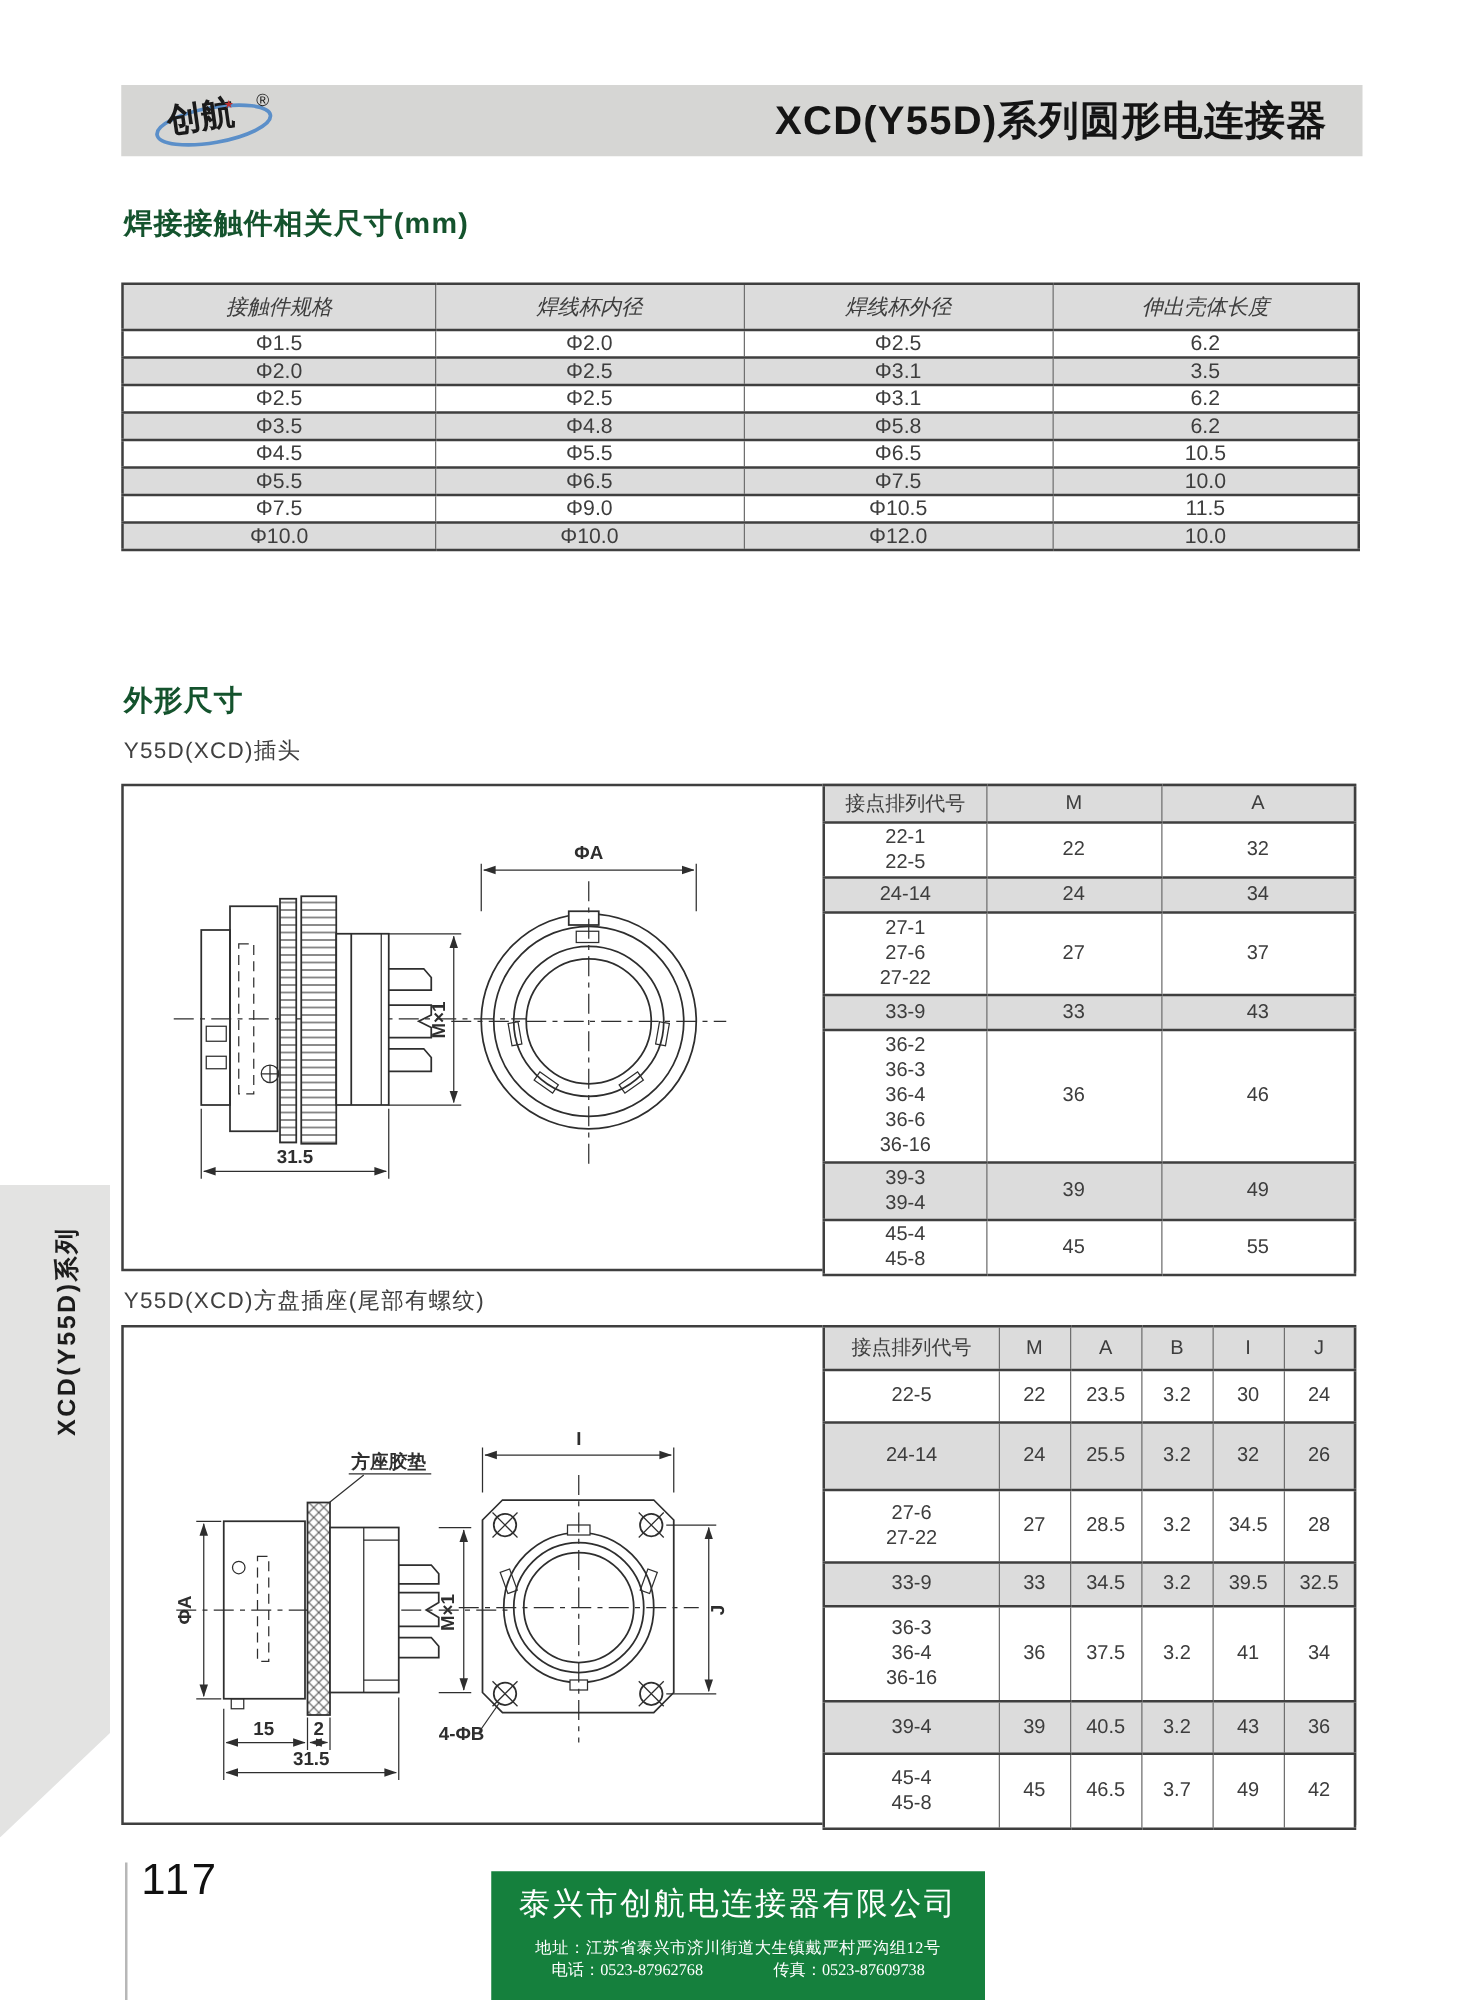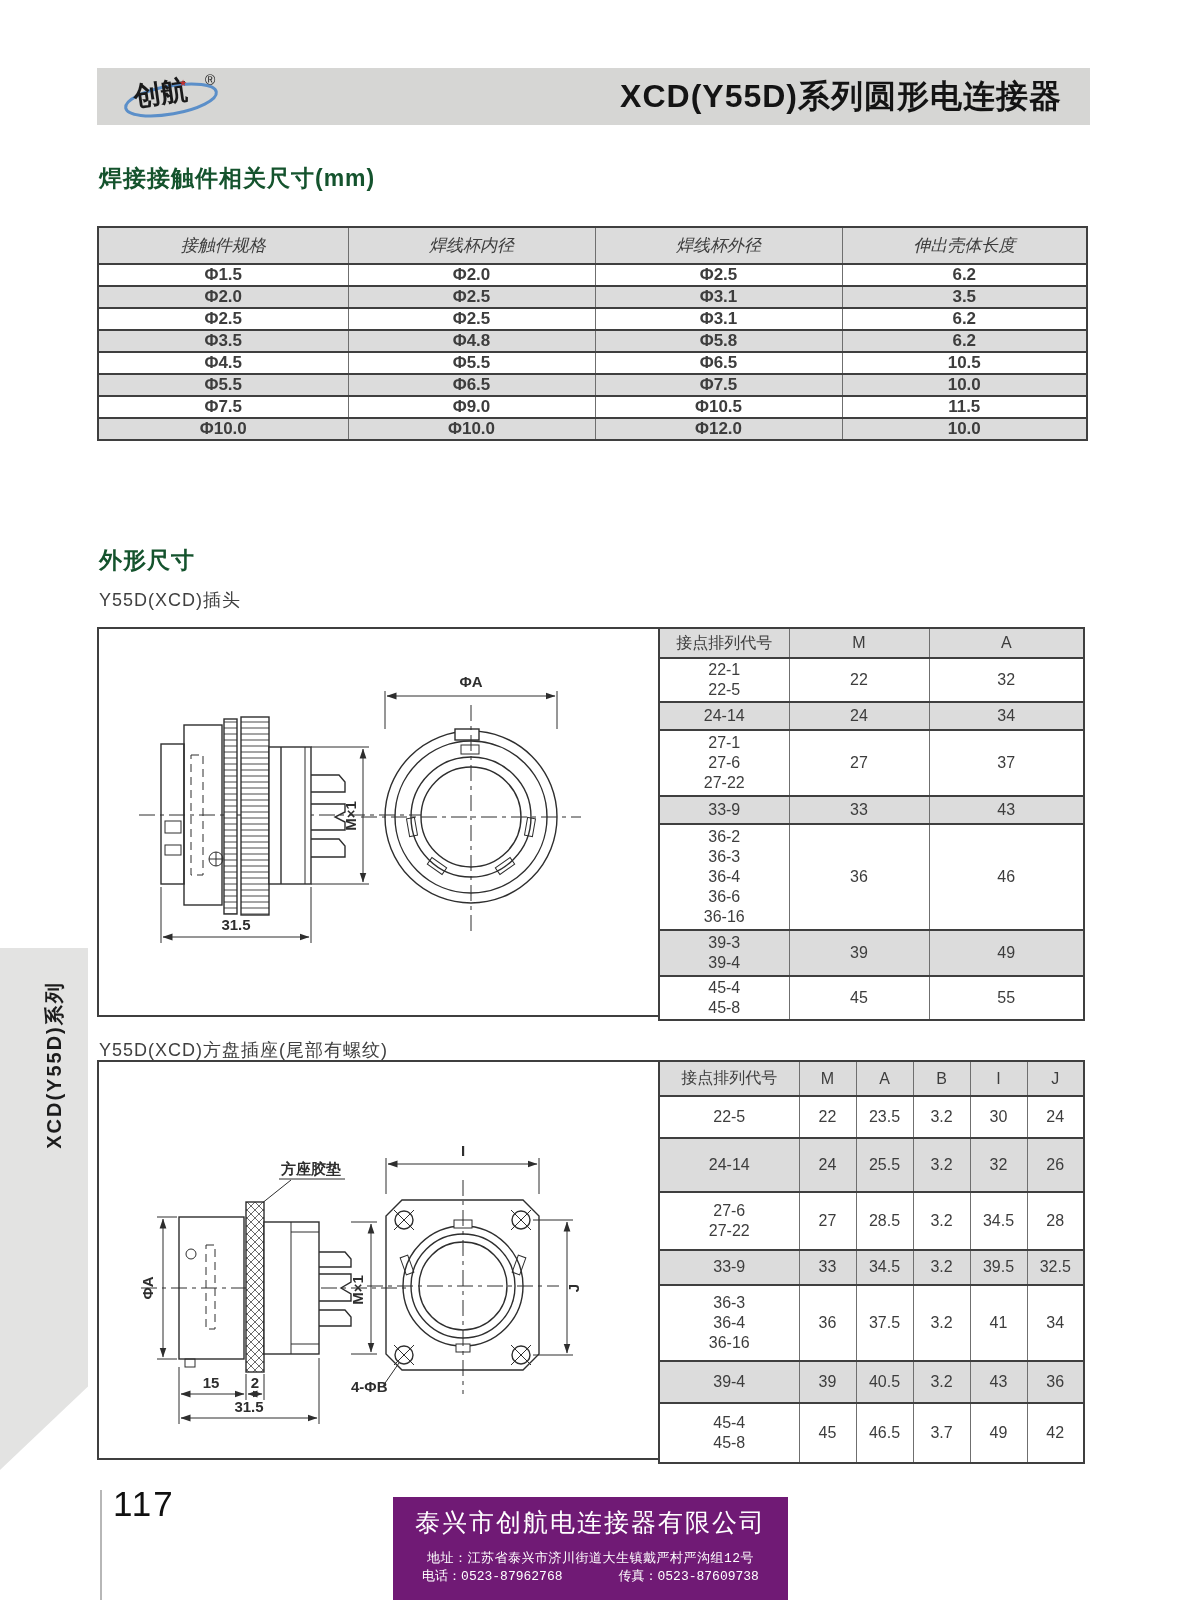--- a/index.html
+++ b/index.html
@@ -21,41 +21,41 @@
     border:1px solid #6f6f6f;
     border-top:2px solid #3f3f3f; border-bottom:2px solid #3f3f3f;
     text-align:center; vertical-align:middle;
     font-weight:normal; color:#3d3d3d;
   }
   tr.shade td, tr.shade th { background:#dcdcdc; }
   .pre { white-space:pre-line; line-height:20px; }
 
   #solder-table { position:absolute; left:97px; top:226px; width:991px; font-size:17px; }
   #solder-table th { height:37px;font-style:italic; }
-  #solder-table td { height:16px;font-weight:bold; }
+  #solder-table td { height:16px; }
 
   .draw-box { position:absolute; left:97px; width:988px; border:2px solid #3f3f3f; background:#fff; }
   #plug-box { top:627px; height:390px; }
   #socket-box { top:1060px; height:400px; }
 
   #plug-table { position:absolute; right:-2px; top:-2px; width:427px; height:394px; font-size:16px; }
   #socket-table { position:absolute; right:-2px; top:-2px; width:427px; height:404px; font-size:16px; }
 
   
   .sidebar-band { position:absolute; left:0; top:948px; width:88px; height:522px; background:#e3e3e2;
     clip-path:polygon(0 0, 100% 0, 100% 84%, 0 100%); }
   .sidebar-label { position:absolute; left:-71px; top:1052px; width:250px; height:26px; line-height:26px;
     text-align:center; font-size:20px; font-weight:bold; color:#1c1c1c; letter-spacing:2px;
     transform:rotate(-90deg); }
 
   
   .footer-rule { position:absolute; left:100px; top:1490px; width:2px; height:110px; background:#b7b7b7; }
   .page-number { position:absolute; left:113px; top:1484px; font-size:35px; color:#101010; letter-spacing:2px; }
-  .company-box { position:absolute; left:393px; top:1497px; width:395px; height:103px; background:#701a75;
-    color:#fff; text-align:center; font-family:Liberation Mono, monospace; }
+  .company-box { position:absolute; left:393px; top:1497px; width:395px; height:103px; background:#15803d;
+    color:#fff; text-align:center; font-family:Liberation Serif, serif; }
   .company-name { font-size:25px; margin-top:9px; letter-spacing:2px; }
   .company-address { font-size:13px; margin-top:10px; letter-spacing:0.5px; }
   .company-phones { margin-top:0; display:flex; justify-content:center; gap:56px; font-size:13px; }
 
   
   .tech-svg text { font-family:"Liberation Sans", sans-serif; fill:#2e2e2e; }
   .dimtxt { font-size:15px; font-weight:bold; }
 </style>
 </head>
 <body>
@@ -265,21 +265,21 @@
       <tr style="height:44px;">
         <td class="pre">45-4
 45-8</td>
         <td>45</td>
         <td>55</td>
       </tr>
     </tbody>
       </table>
   </div>
 
-  <div class="sub-label" style="top:1028px;margin-top:10px;">Y55D(XCD)方盘插座(尾部有螺纹)</div>
+  <div class="sub-label" style="top:1028px;">Y55D(XCD)方盘插座(尾部有螺纹)</div>
 
   <div class="draw-box" id="socket-box">
     <svg class="tech-svg" width="560" height="396" viewBox="0 0 560 396">
       <defs>
         <marker id="ar2" viewBox="0 0 10 10" refX="9.5" refY="5" markerWidth="10" markerHeight="10" orient="auto-start-reverse">
           <path d="M0 1.6 L10 5 L0 8.4 Z" fill="#2e2e2e"></path>
         </marker>
         <pattern id="hatch2" width="8" height="8" patternUnits="userSpaceOnUse">
           <rect width="8" height="8" fill="#fff"></rect>
           <path d="M0 0 L8 8 M8 0 L0 8" stroke="#5a5a5a" stroke-width="0.9"></path>

